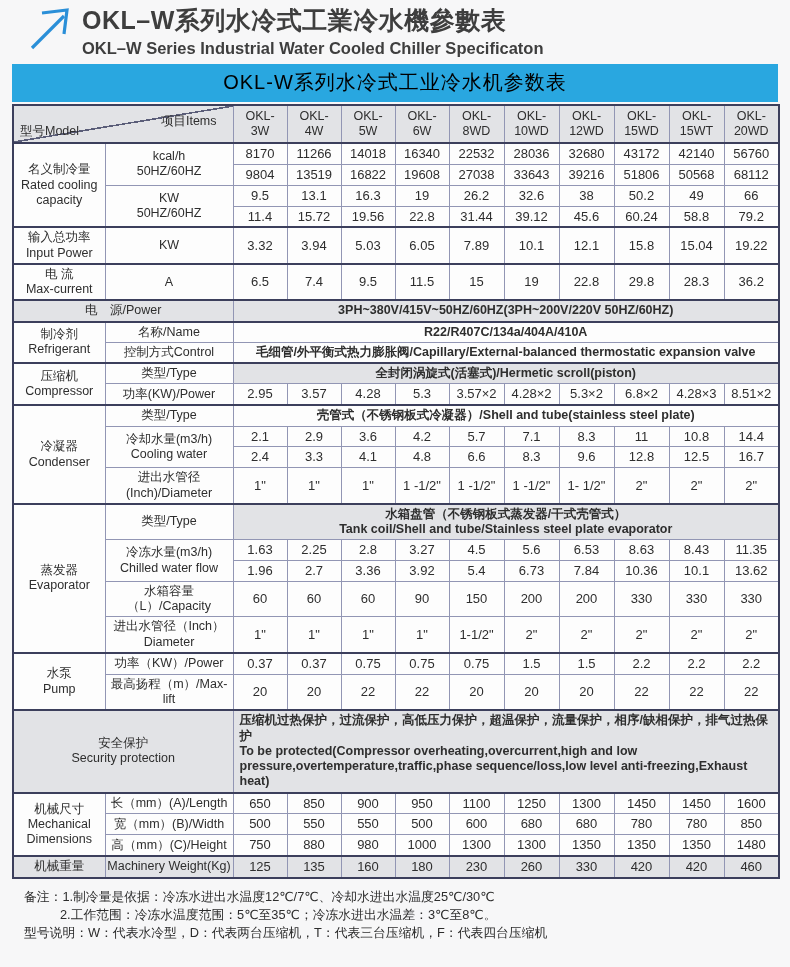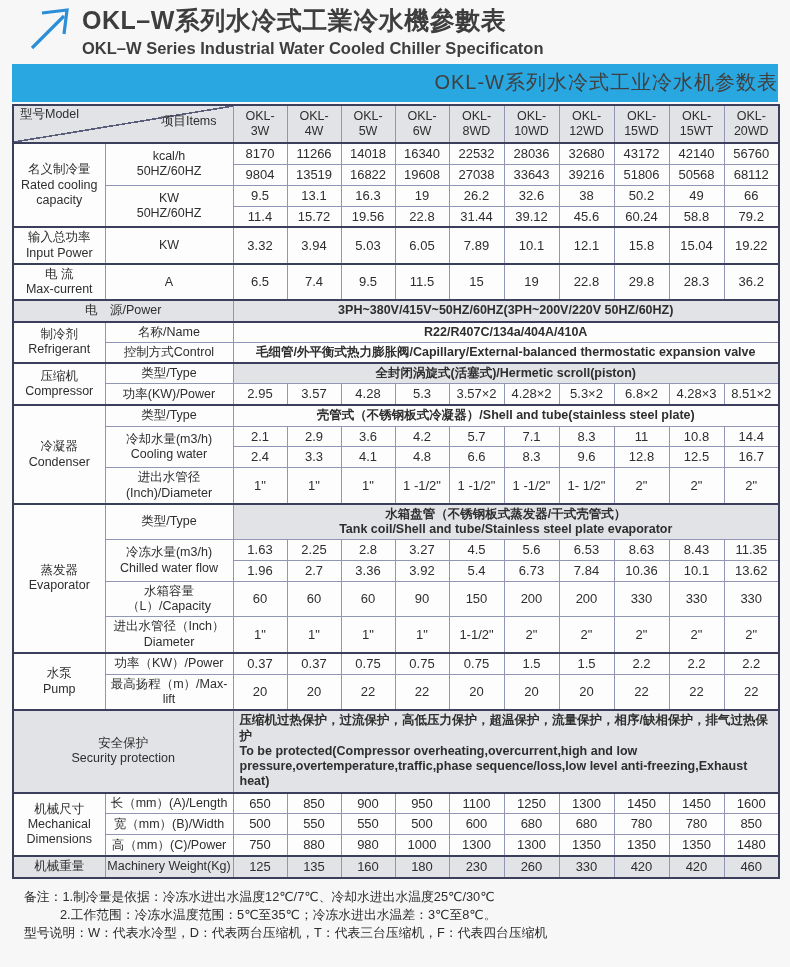--- a/index.html
+++ b/index.html
@@ -12,21 +12,21 @@
   
   .top-header { display:flex; align-items:flex-start; padding:4px 0 6px 26px; }
   .logo { width:52px; height:50px; flex:0 0 auto; }
   .titles { margin-left:4px; }
   .title-zh { font-size:25px; font-weight:700; color:#3e3e3e; letter-spacing:0.5px; }
   .title-en { font-size:16.5px; font-weight:600; color:#3e3e3e; margin-top:2px; }
 
   
   .table-wrap { width:766px; margin:0 auto; }
   .blue-bar {
-    background:#29a7e0; color:#404040; text-align:right;
+    background:#29a7e0; color:#000000; text-align:center;
     font-size:20px; letter-spacing:1px; padding:5px 0 6px; margin-bottom:2px;
   }
   table { border-collapse:collapse; table-layout:fixed; width:766px; border:2px solid #3c3f5c; background:#fdfdfd; }
   td {
     border:1px solid #9296b4; background:#fdfdfd;
     text-align:center; vertical-align:middle;
     font-size:12.5px; line-height:1.22; padding:2px 1px; color:#2e2e2e;
   }
   .gy { background:#e2e3e6; }
   tr.sec > td { border-top:2px solid #3c3f5c; }
@@ -34,21 +34,21 @@
   .vcell { font-size:13px; }
   .spanv { font-size:12.5px;font-weight:bold; }
   .left { text-align:left; padding:2px 6px;margin-left:48px; }
   .corner {
     position:relative; height:32px;
     background-color:#e2e3e6;
     background-image:linear-gradient(to bottom right,
       transparent calc(50% - 0.8px), #5a5d78 calc(50% - 0.8px),
       #5a5d78 calc(50% + 0.8px), transparent calc(50% + 0.8px));
   }
-  .corner .lbl-l { position:absolute; left:6px; bottom:20px; font-size:12.5px; }
+  .corner .lbl-l { position:absolute; left:6px; bottom:3px; font-size:12.5px; }
   .corner .lbl-r { position:absolute; right:16px; top:8px; font-size:12.5px; }
 
   
   .notes { margin:9px 0 0 24px; font-size:12.8px; line-height:1.2; color:#2c2c2c; }
   .notes div { padding:1.2px 0; }
 </style>
 </head>
 <body>
 
 <div class="top-header">
@@ -359,21 +359,21 @@
           <td class="vcell">550</td>
           <td class="vcell">500</td>
           <td class="vcell">600</td>
           <td class="vcell">680</td>
           <td class="vcell">680</td>
           <td class="vcell">780</td>
           <td class="vcell">780</td>
           <td class="vcell">850</td>
         </tr>
         <tr>
-          <td class="icell" rowspan="1">高（mm）(C)/Power</td>
+          <td class="icell" rowspan="1">高（mm）(C)/Height</td>
           <td class="vcell">750</td>
           <td class="vcell">880</td>
           <td class="vcell">980</td>
           <td class="vcell">1000</td>
           <td class="vcell">1300</td>
           <td class="vcell">1300</td>
           <td class="vcell">1350</td>
           <td class="vcell">1350</td>
           <td class="vcell">1350</td>
           <td class="vcell">1480</td>

